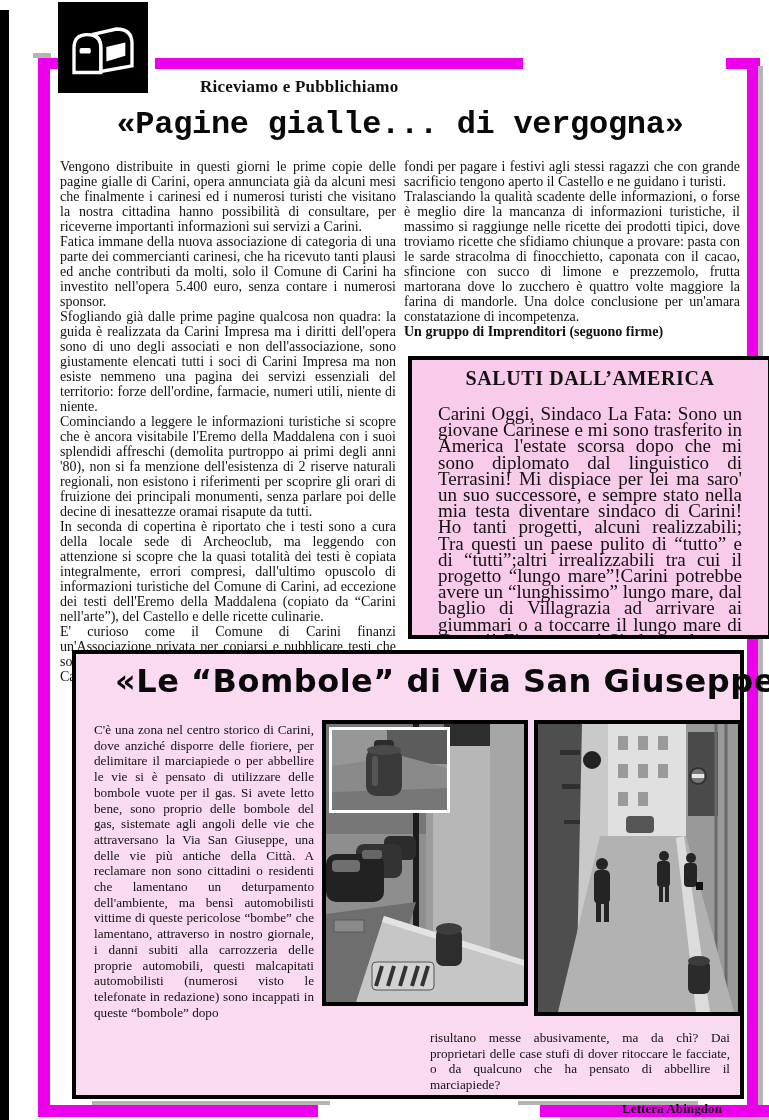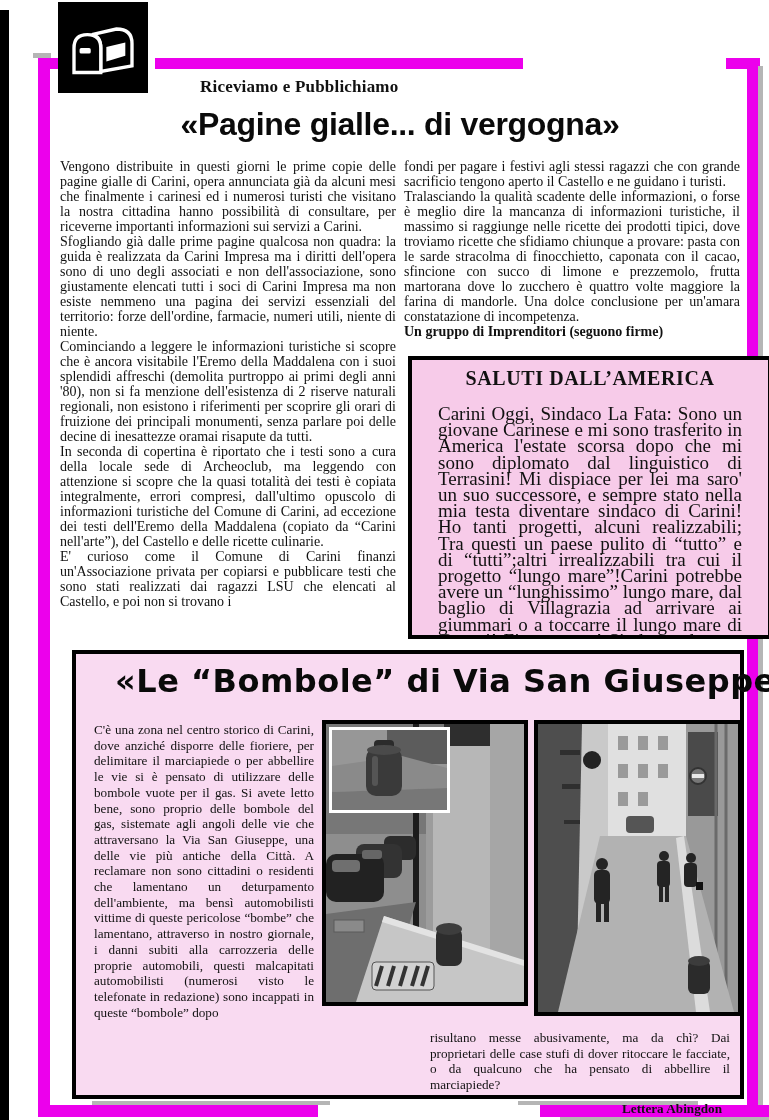--- a/index.html
+++ b/index.html
@@ -11,21 +11,21 @@
   .mag{background:#ec00ec;}
   .gray{background:#b5b5b5;}
   .mail-box{left:58px;top:2px;width:90px;height:91px;background:#000;
             display:flex;align-items:center;justify-content:center;}
   .logo{left:472px;top:42px;width:240px;text-align:right;white-space:nowrap;
         font-family:"Liberation Serif",serif;font-style:italic;color:#0c0c0c;}
   .logo .big{font-size:34px;line-height:34px;}
   .logo .small{font-size:23px;letter-spacing:1px;}
   .section-label{left:163px;top:77px;font-weight:bold;font-size:17px;letter-spacing:.2px;margin-left:37px;}
   .headline{left:60px;top:106px;width:680px;text-align:center;
-            font-family:Liberation Sans, sans-serif;font-weight:bold;font-size:32px;
+            font-family:Liberation Mono, monospace;font-weight:bold;font-size:32px;
             letter-spacing:-.3px;color:#0a0a0a;}
   
   .col{font-size:14px;line-height:15px;text-align:justify;}
   .col p{margin:0;}
   .col-left{left:60px;top:159px;width:336px;}
   .col-right{left:404px;top:159px;width:336px;}
   .byline{font-weight:bold;text-align:left;margin-top:2px;}
   
   .saluti{left:408px;top:356px;width:364px;height:283px;border:4px solid #000;
           background:#f7cbe9;box-sizing:border-box;padding:2px 10px;overflow:hidden;}
@@ -84,20 +84,21 @@
     </svg>
   </div>
 
 
   <div class="abs section-label">Riceviamo e Pubblichiamo</div>
 
   <div class="abs headline">«Pagine gialle... di vergogna»</div>
 
   <div class="abs col col-left">
     <p>Vengono distribuite in questi giorni le prime copie delle pagine gialle di Carini, opera annunciata già da alcuni mesi che finalmente i carinesi ed i numerosi turisti che visitano la nostra cittadina hanno possibilità di consultare, per riceverne importanti informazioni sui servizi a Carini.</p>
+    <p>Fatica immane della nuova associazione di categoria di una parte dei commercianti carinesi, che ha ricevuto tanti plausi ed anche contributi da molti, solo il Comune di Carini ha investito nell'opera 5.400 euro, senza contare i numerosi sponsor.</p>
     <p>Sfogliando già dalle prime pagine qualcosa non quadra: la guida è realizzata da Carini Impresa ma i diritti dell'opera sono di uno degli associati e non dell'associazione, sono giustamente elencati tutti i soci di Carini Impresa ma non esiste nemmeno una pagina dei servizi essenziali del territorio: forze dell'ordine, farmacie, numeri utili, niente di niente.</p>
     <p>Cominciando a leggere le informazioni turistiche si scopre che è ancora visitabile l'Eremo della Maddalena con i suoi splendidi affreschi (demolita purtroppo ai primi degli anni '80), non si fa menzione dell'esistenza di 2 riserve naturali regionali, non esistono i riferimenti per scoprire gli orari di fruizione dei principali monumenti, senza parlare poi delle decine di inesattezze oramai risapute da tutti.</p>
     <p>In seconda di copertina è riportato che i testi sono a cura della locale sede di Archeoclub, ma leggendo con attenzione si scopre che la quasi totalità dei testi è copiata integralmente, errori compresi, dall'ultimo opuscolo di informazioni turistiche del Comune di Carini, ad eccezione dei testi dell'Eremo della Maddalena (copiato da “Carini nell'arte”), del Castello e delle ricette culinarie.</p>
     <p>E' curioso come il Comune di Carini finanzi un'Associazione privata per copiarsi e pubblicare testi che sono stati realizzati dai ragazzi LSU che elencati al Castello, e poi non si trovano i</p>
   </div>
 
   <div class="abs col col-right">
     <p>fondi per pagare i festivi agli stessi ragazzi che con grande sacrificio tengono aperto il Castello e ne guidano i turisti.</p>
     <p>Tralasciando la qualità scadente delle informazioni, o forse è meglio dire la mancanza di informazioni turistiche, il massimo si raggiunge nelle ricette dei prodotti tipici, dove troviamo ricette che sfidiamo chiunque a provare: pasta con le sarde stracolma di finocchietto, caponata con il cacao, sfincione con succo di limone e prezzemolo, frutta martorana dove lo zucchero è quattro volte maggiore la farina di mandorle. Una dolce conclusione per un'amara constatazione di incompetenza.</p>
     <p class="byline">Un gruppo di Imprenditori (seguono firme)</p>

